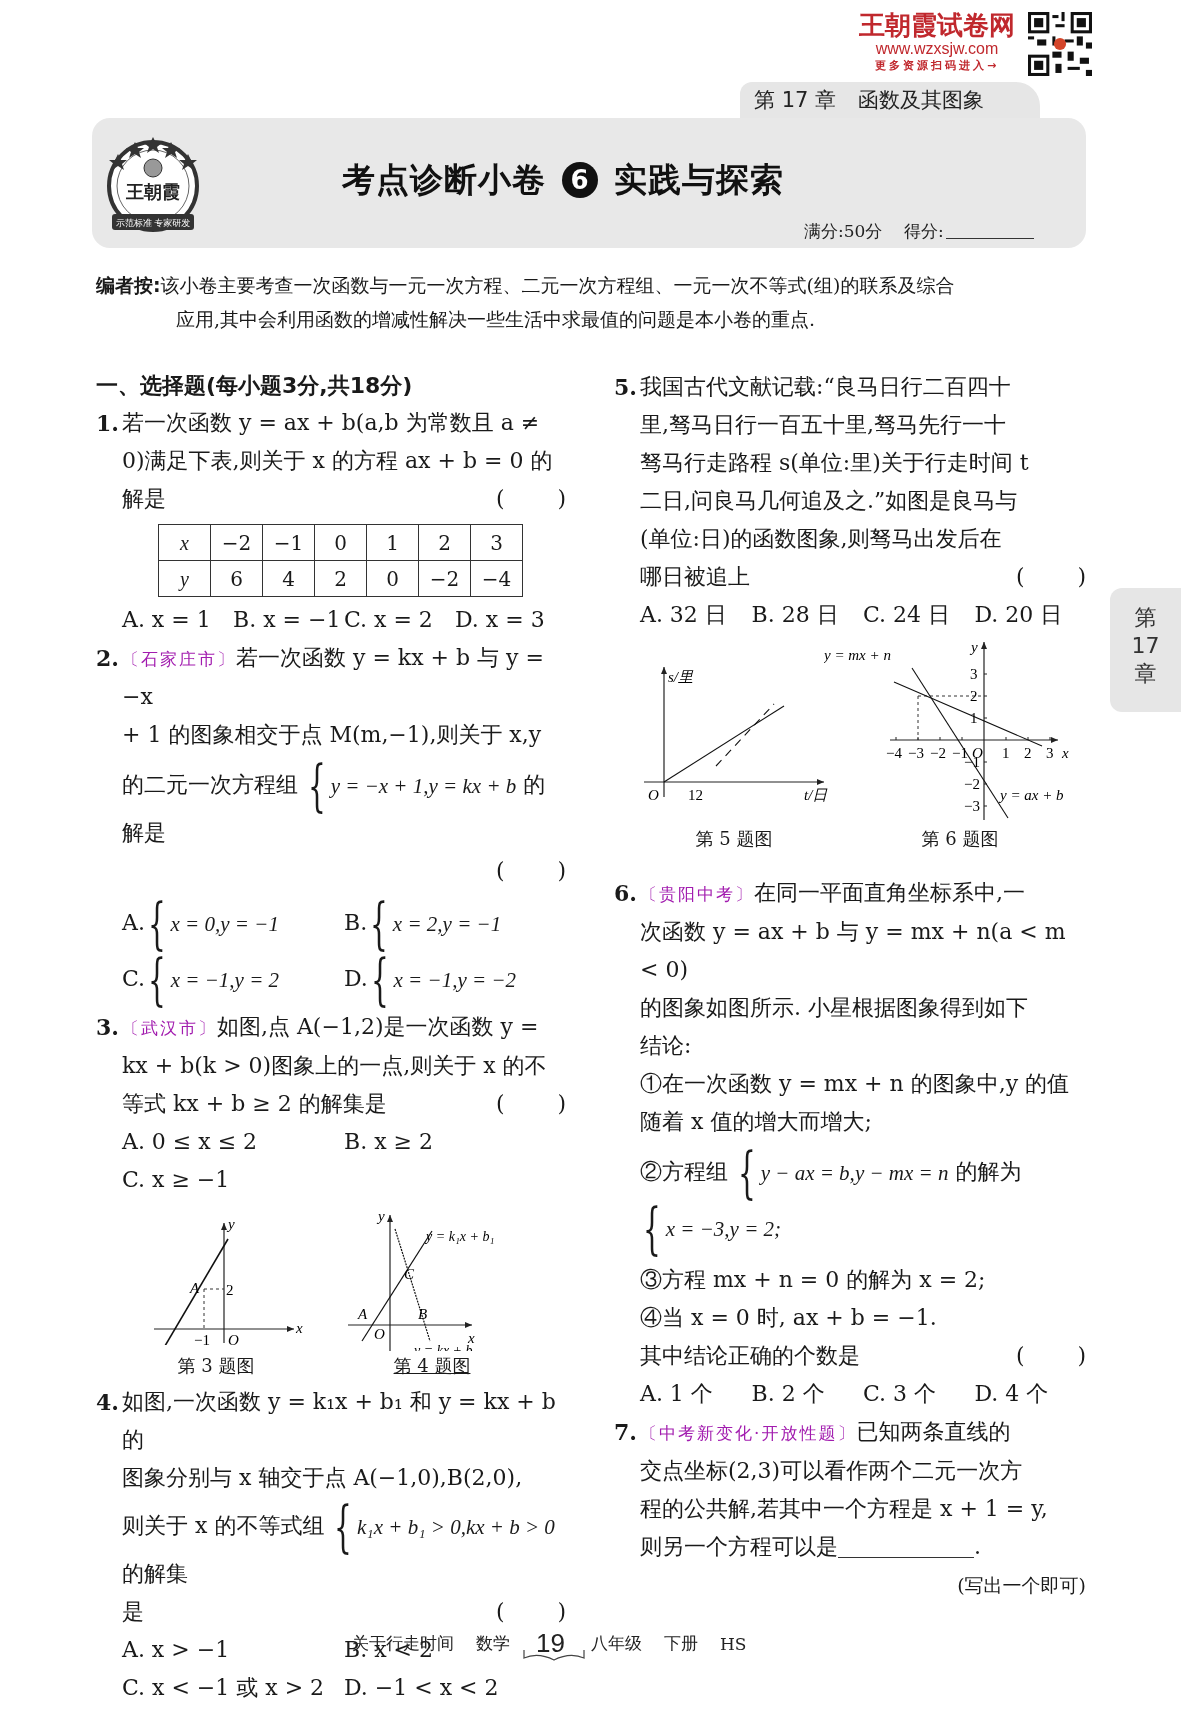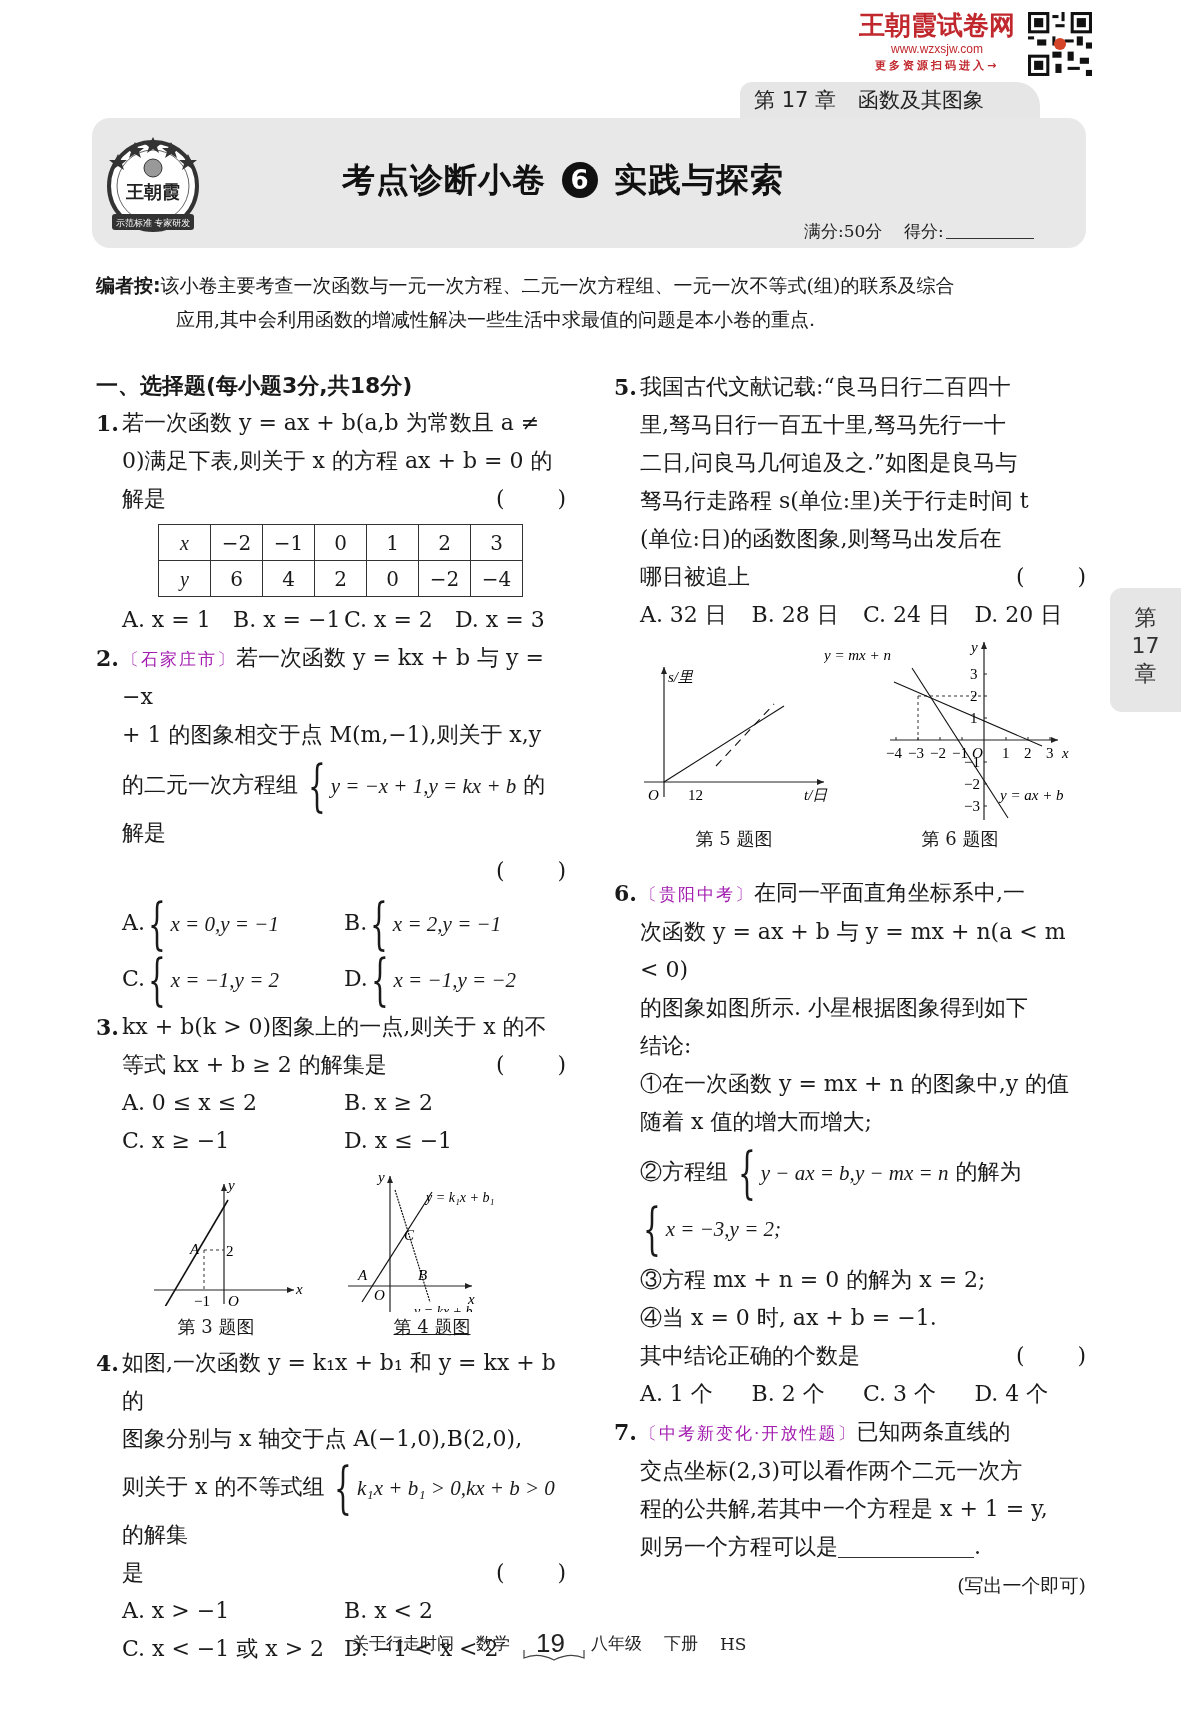--- a/index.html
+++ b/index.html
@@ -3,21 +3,21 @@
 <meta charset="utf-8">
 <style>
   * { box-sizing: border-box; margin: 0; padding: 0; }
   html, body { width: 1181px; height: 1730px; background: #ffffff; }
   body { position: relative; font-family: "DejaVu Serif", "Liberation Serif", serif; color: #1a1a1a; overflow: hidden; }
   .it { font-style: italic; font-family: "Liberation Serif", "DejaVu Serif", serif; }
 
   
   #brand { position: absolute; left: 852px; top: 10px; width: 170px; text-align: center; }
   #brand .name { color: #c0282d; font-family: "DejaVu Sans", sans-serif; font-weight: bold; font-size: 26px; letter-spacing: 0px; line-height: 30px; }
-  #brand .url { color: #c0282d; font-family: "Liberation Sans", sans-serif; font-size: 12px; line-height: 18px; }
+  #brand .url { color: #c0282d; font-family: "Liberation Sans", sans-serif; font-size: 16px; line-height: 18px; }
   #brand .more { color: #c0282d; font-family: "DejaVu Sans", sans-serif; font-weight: bold; font-size: 11px; letter-spacing: 3px; line-height: 16px; }
   #qr { position: absolute; left: 1028px; top: 12px; width: 64px; height: 64px; }
 
   
   #chapter-tab { position: absolute; left: 740px; top: 82px; width: 300px; height: 42px; background: #e6e6e6; border-radius: 12px 24px 0 0; font-family: "DejaVu Sans", sans-serif; font-size: 21px; padding: 4px 0 0 14px; color: #222; }
   #chapter-tab span { margin-right: 22px; }
 
   
   #banner { position: absolute; left: 92px; top: 118px; width: 994px; height: 130px; background: #e8e8e8; border-radius: 18px; }
   #logo { position: absolute; left: 98px; top: 128px; width: 110px; height: 112px; }
@@ -235,31 +235,31 @@
               <span class="it">x = −1,</span>
               <span class="it">y = −2</span>
             </span>
           </span></span>
     </div>
   </div>
 
   <div class="q">
     <span class="qn">3.</span>
     <div class="qt">
+      <div><span class="src">〔武汉市〕</span><span>如图,点 A(−1,2)是一次函数 y =</span></div>
       <div>kx + b(k &gt; 0)图象上的一点,则关于 x 的不</div>
       <div><span>等式 kx + b ≥ 2 的解集是</span><span class="paren">
             <span>(</span>
             <span>)</span>
           </span></div>
     </div>
     <div class="opts2">
       <span>A. 0 ≤ x ≤ 2</span>
       <span>B. x ≥ 2</span>
       <span>C. x ≥ −1</span>
-      <span>D. x ≤ −1</span>
     </div>
 
     <div style="display:flex; margin-top:6px; height:178px;">
       <div style="width:230px; position:relative;">
         <svg width="200" height="140" viewBox="0 0 160 140" style="position:absolute; left:28px; top:0;">
           <line x1="10" y1="124" x2="150" y2="124" stroke="#222" stroke-width="1.2"></line>
           <polygon points="150,124 143,121 143,127" fill="#222"></polygon>
           <line x1="80" y1="138" x2="80" y2="18" stroke="#222" stroke-width="1.2"></line>
           <polygon points="80,18 77,25 83,25" fill="#222"></polygon>
           <line x1="18" y1="146" x2="84" y2="34" stroke="#111" stroke-width="1.6"></line>
@@ -326,22 +326,22 @@
   </div>
 </div>
 
 <div id="col-right" class="col">
 
   <div class="q">
     <span class="qn">5.</span>
     <div class="qt">
       <div>我国古代文献记载:“良马日行二百四十</div>
       <div>里,驽马日行一百五十里,驽马先行一十</div>
+      <div>驽马行走路程 s(单位:里)关于行走时间 t</div>
       <div>二日,问良马几何追及之.”如图是良马与</div>
-      <div>驽马行走路程 s(单位:里)关于行走时间 t</div>
       <div>(单位:日)的函数图象,则驽马出发后在</div>
       <div><span>哪日被追上</span><span class="paren">
             <span>(</span>
             <span>)</span>
           </span></div>
     </div>
     <div class="opts">
       <span>A. 32 日</span>
       <span>B. 28 日</span>
       <span>C. 24 日</span>

